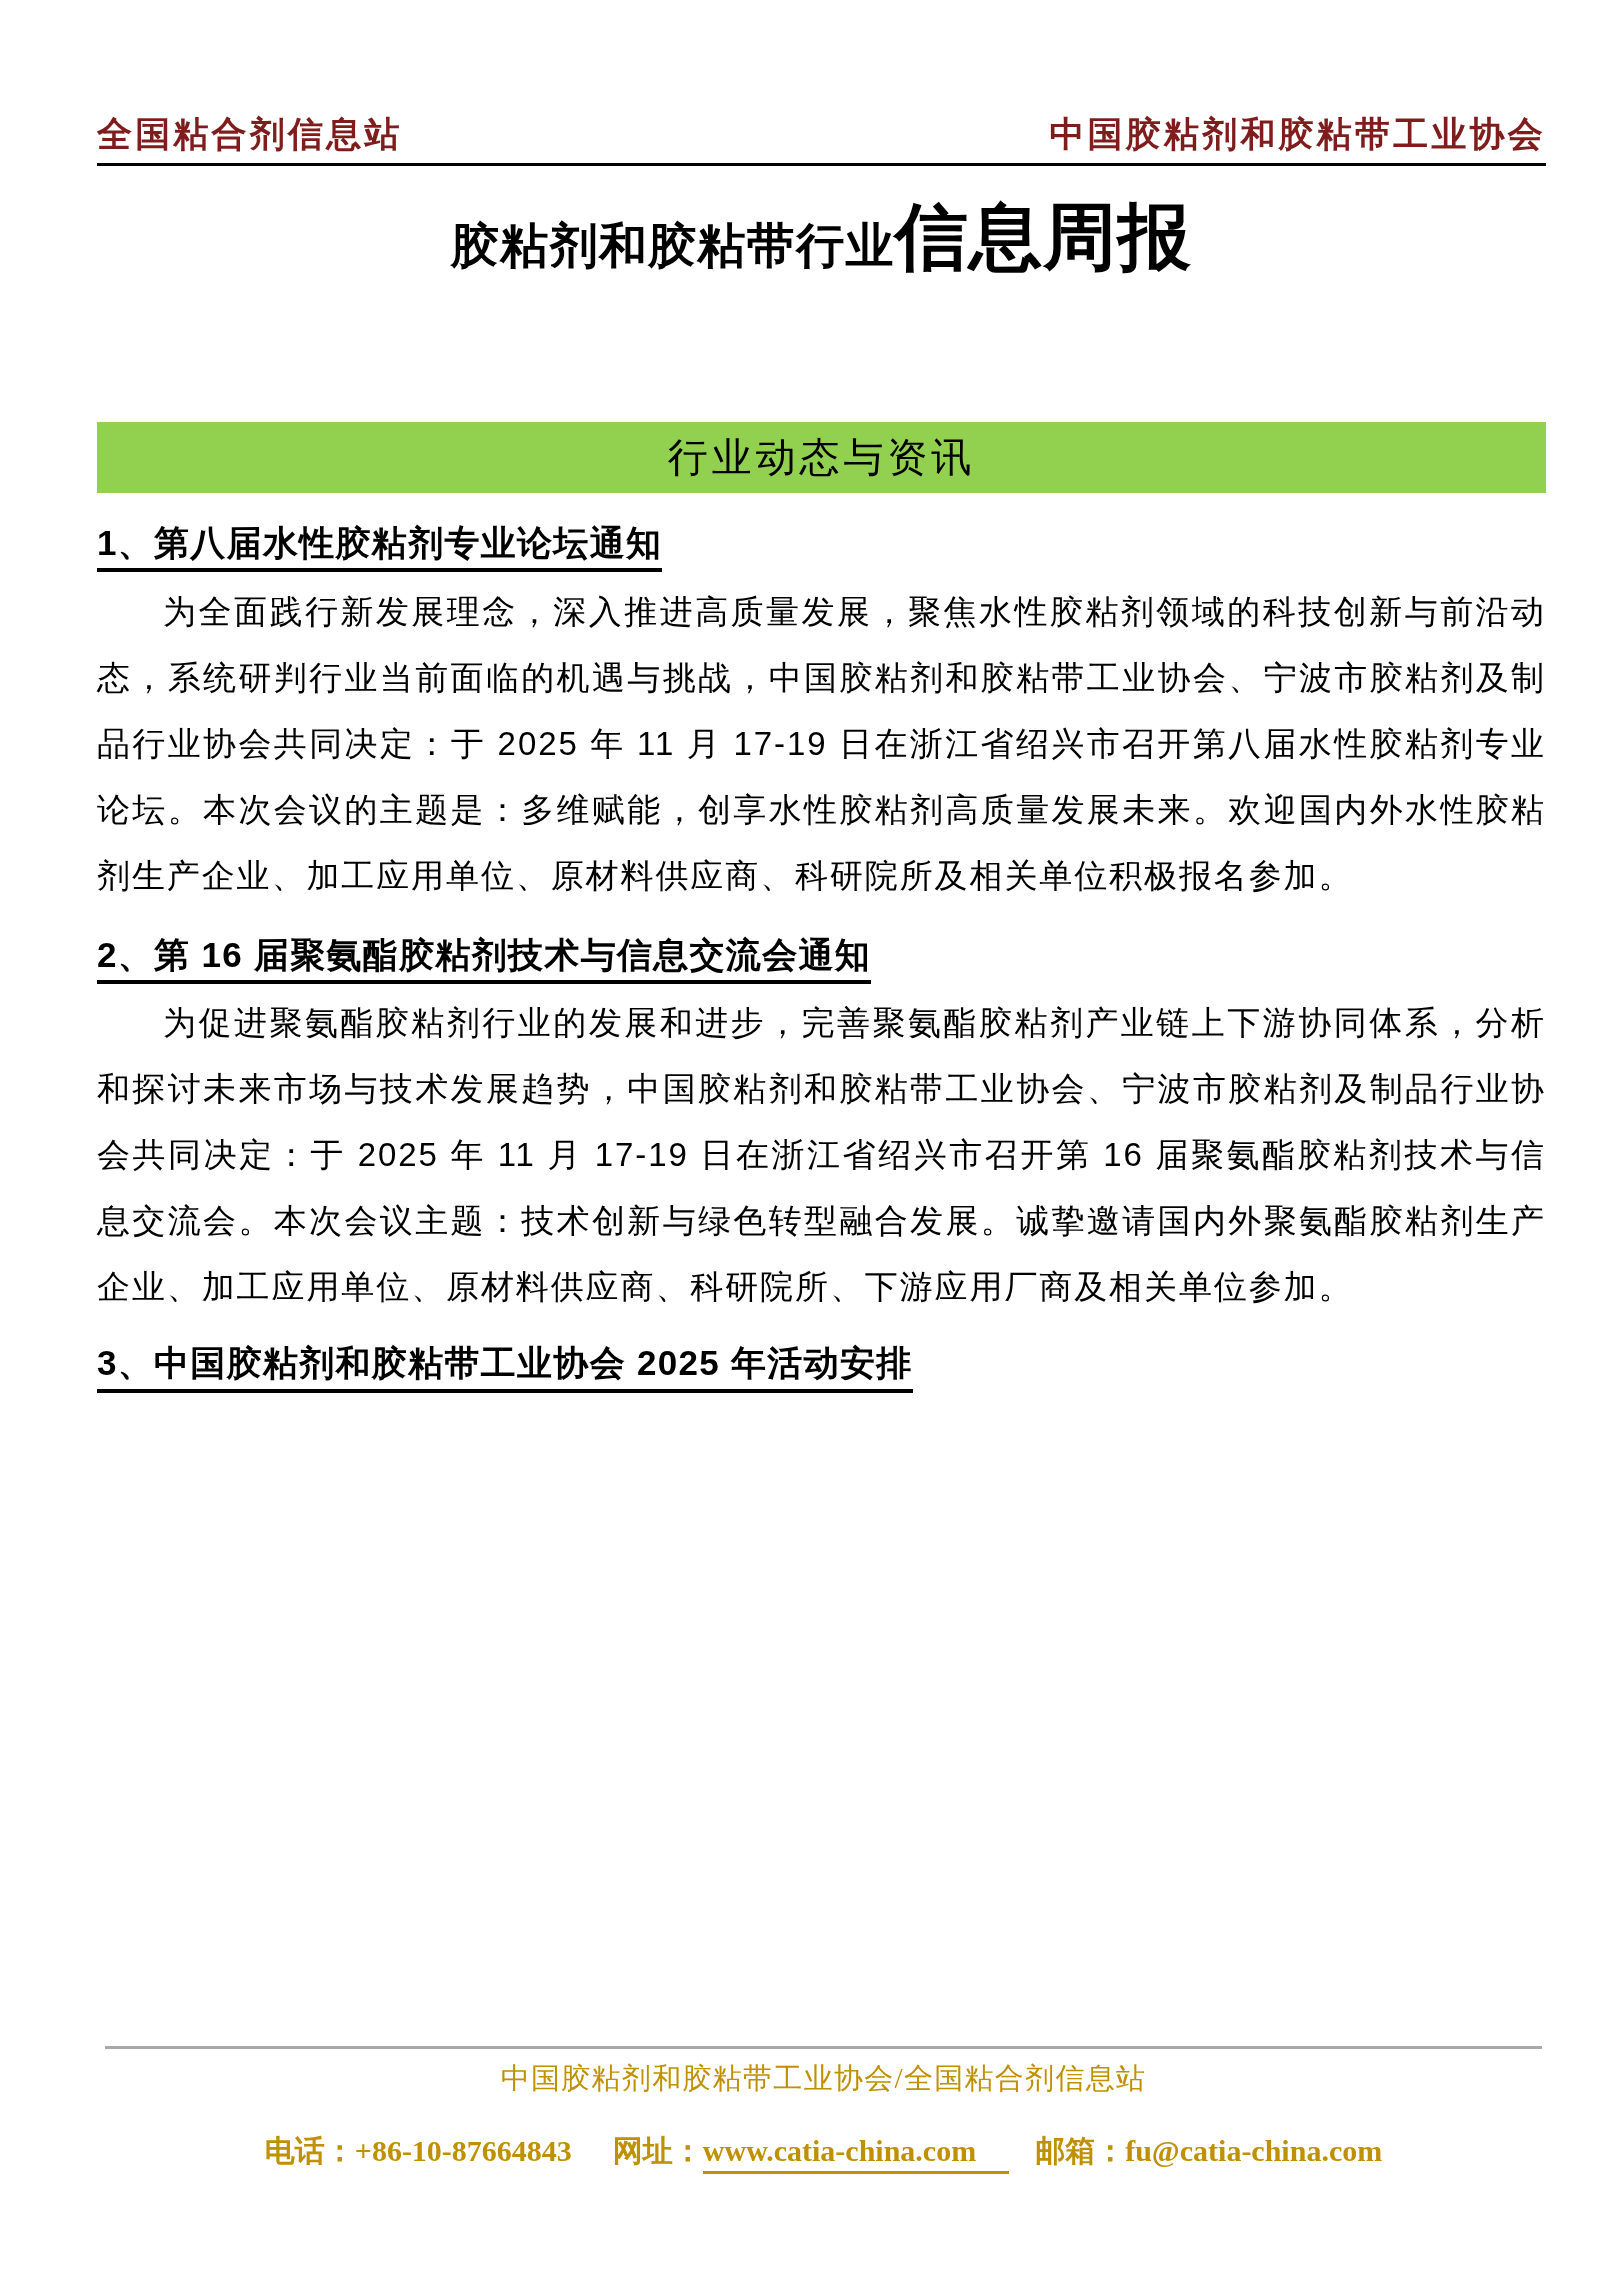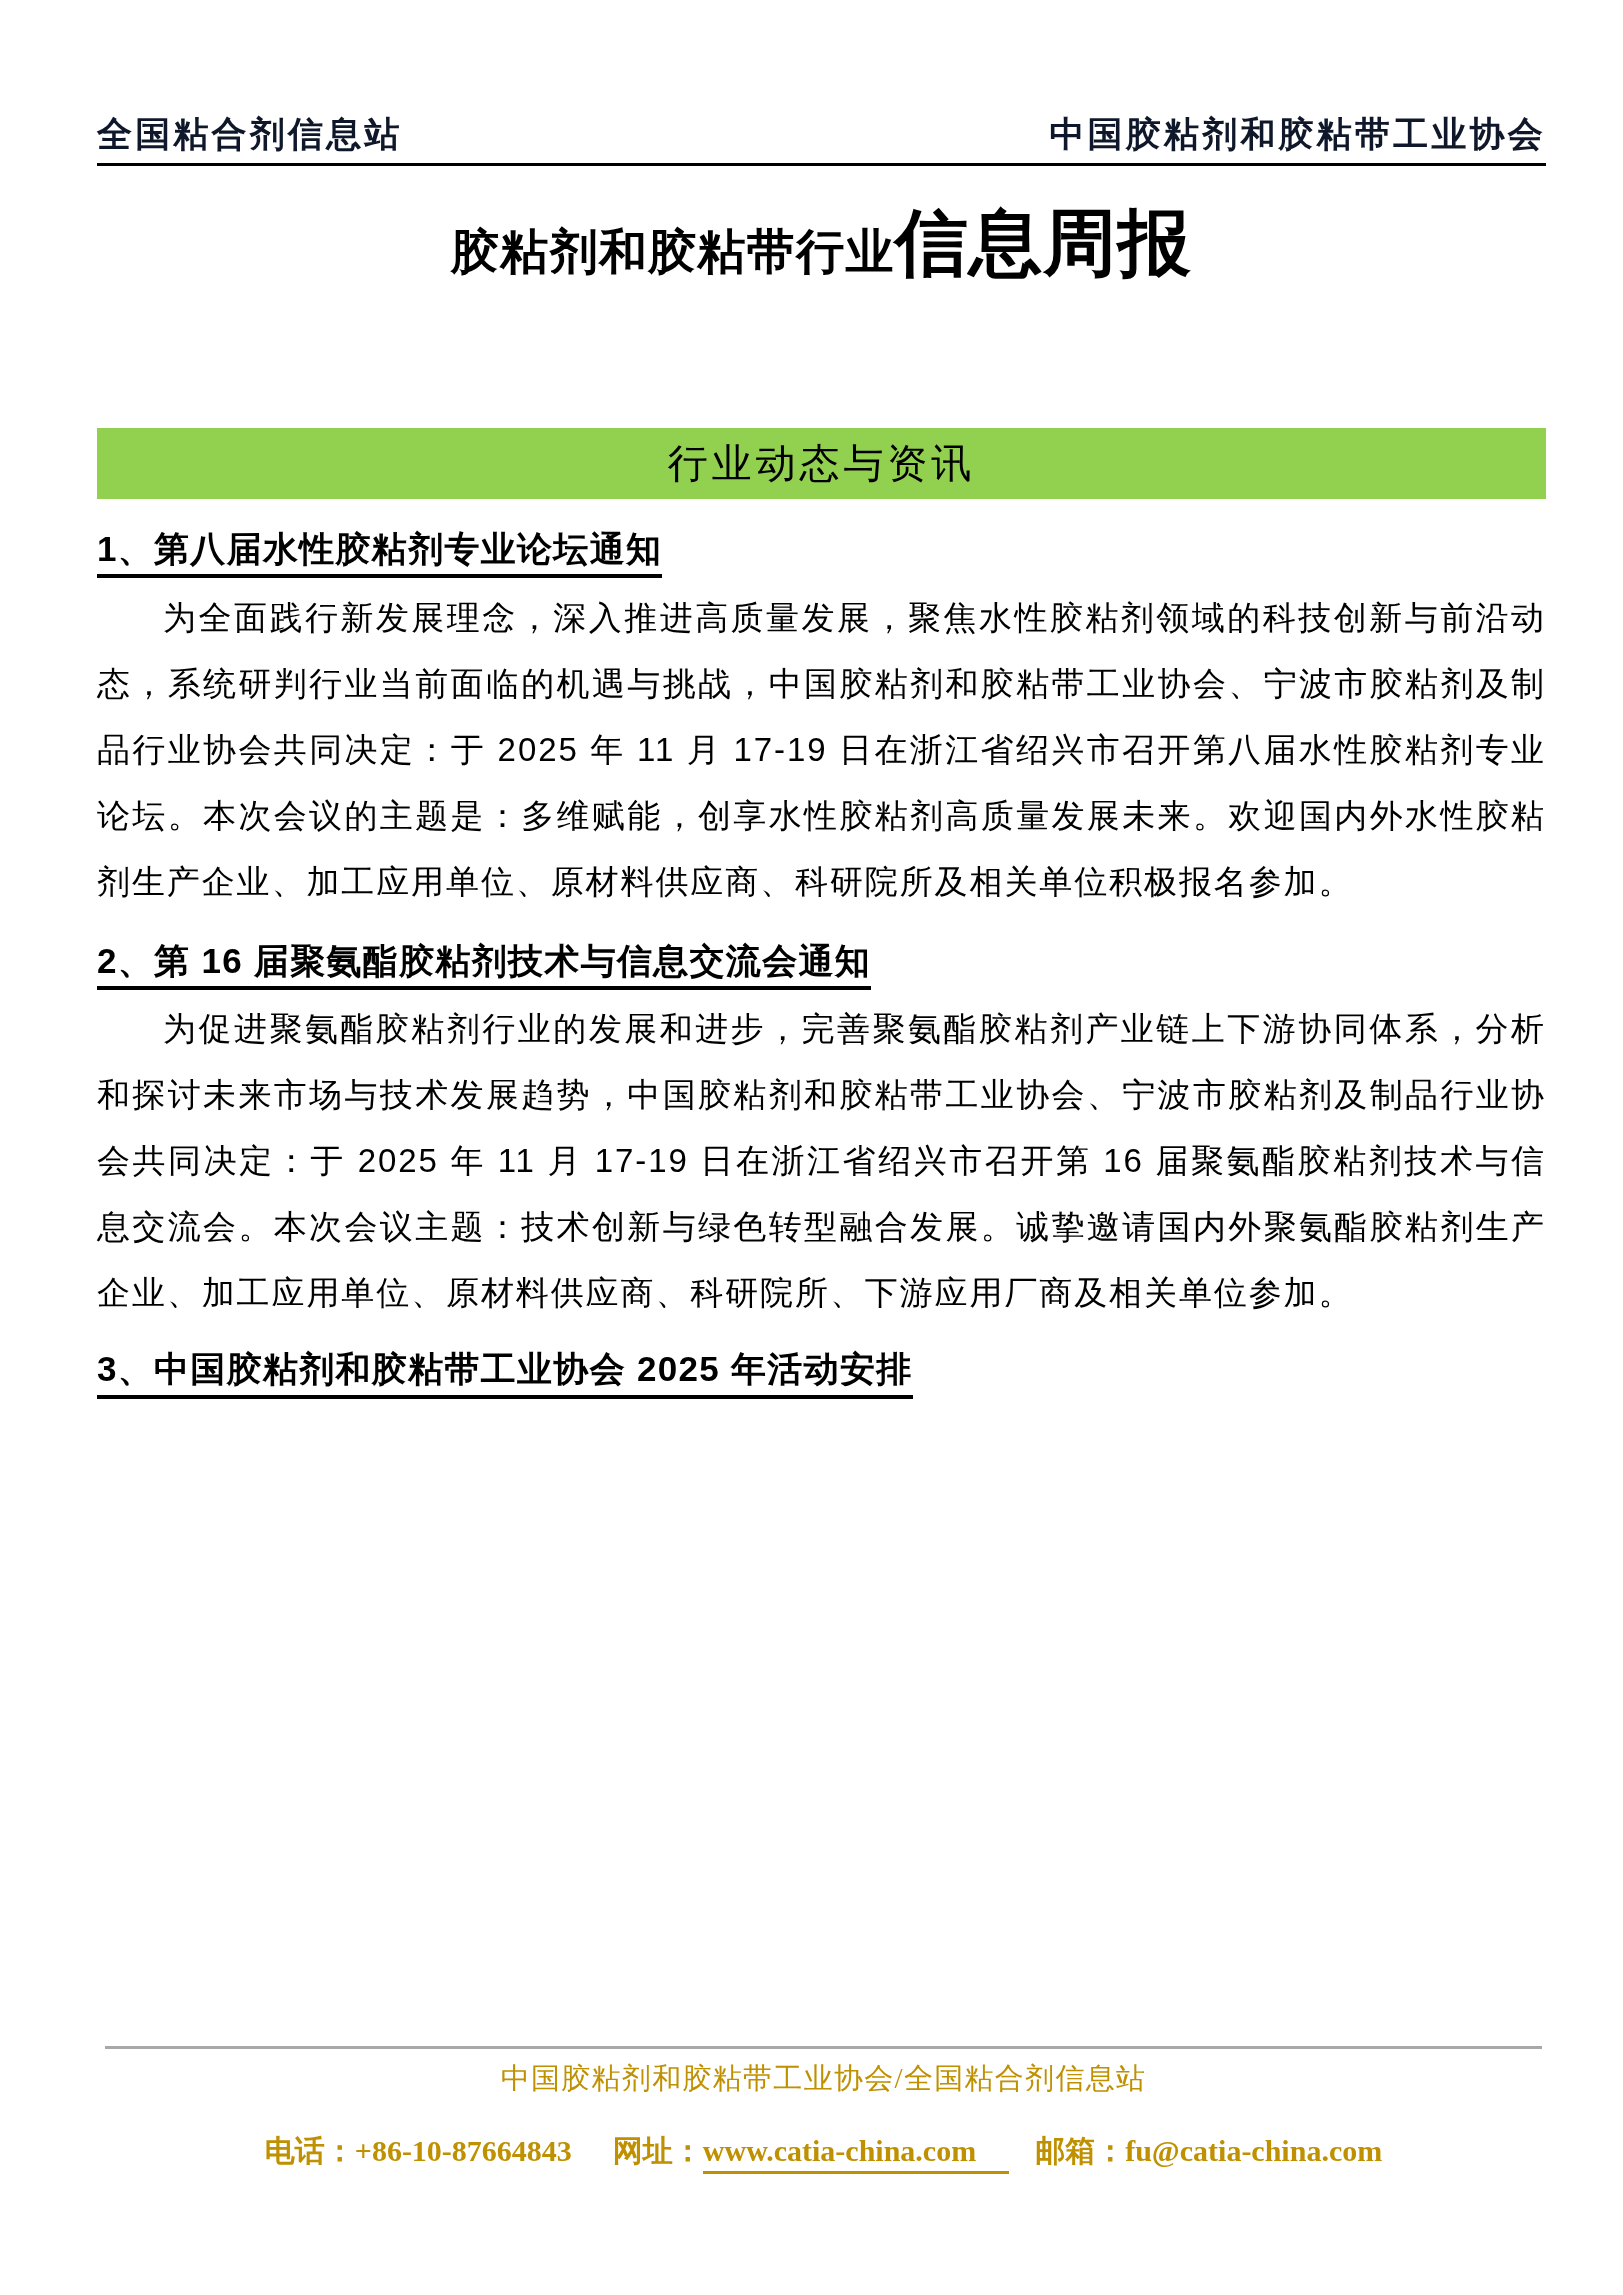--- a/index.html
+++ b/index.html
@@ -14,26 +14,26 @@
   .content{margin-left:97px;margin-right:77px;}
 
   
   .masthead{
     display:flex;justify-content:space-between;align-items:flex-end;
     padding-top:115px;
     font-family:"Liberation Serif", serif;
     font-weight:bold;
     font-size:35px;line-height:40px;
     letter-spacing:3.2px;
-    color:#0f172a;
+    color:#7f1d1d;
   }
   .masthead-rule{height:3.2px;background:#000;margin-top:7.7px;}
 
   
-  .title-row{text-align:center;margin-top:29px;white-space:nowrap;}
+  .title-row{text-align:center;margin-top:23px;white-space:nowrap;}
   .title-prefix{font-size:48px;font-weight:bold;letter-spacing:1.3px;}
   .title-main{font-size:73px;font-weight:bold;letter-spacing:1.3px;}
 
   
   .banner{
     margin-top:134px;height:71px;background:#92D050;
     display:flex;align-items:center;justify-content:center;
     font-size:40px;font-weight:normal;letter-spacing:3.9px;color:#000;
   }
 

